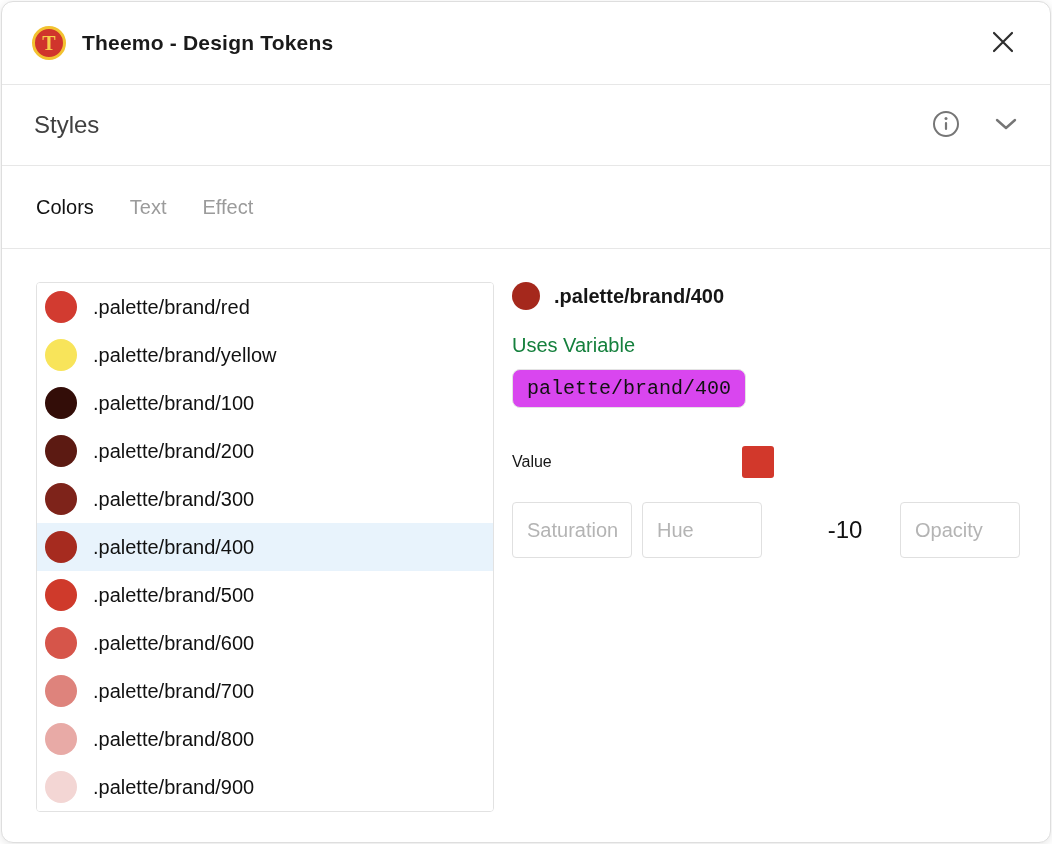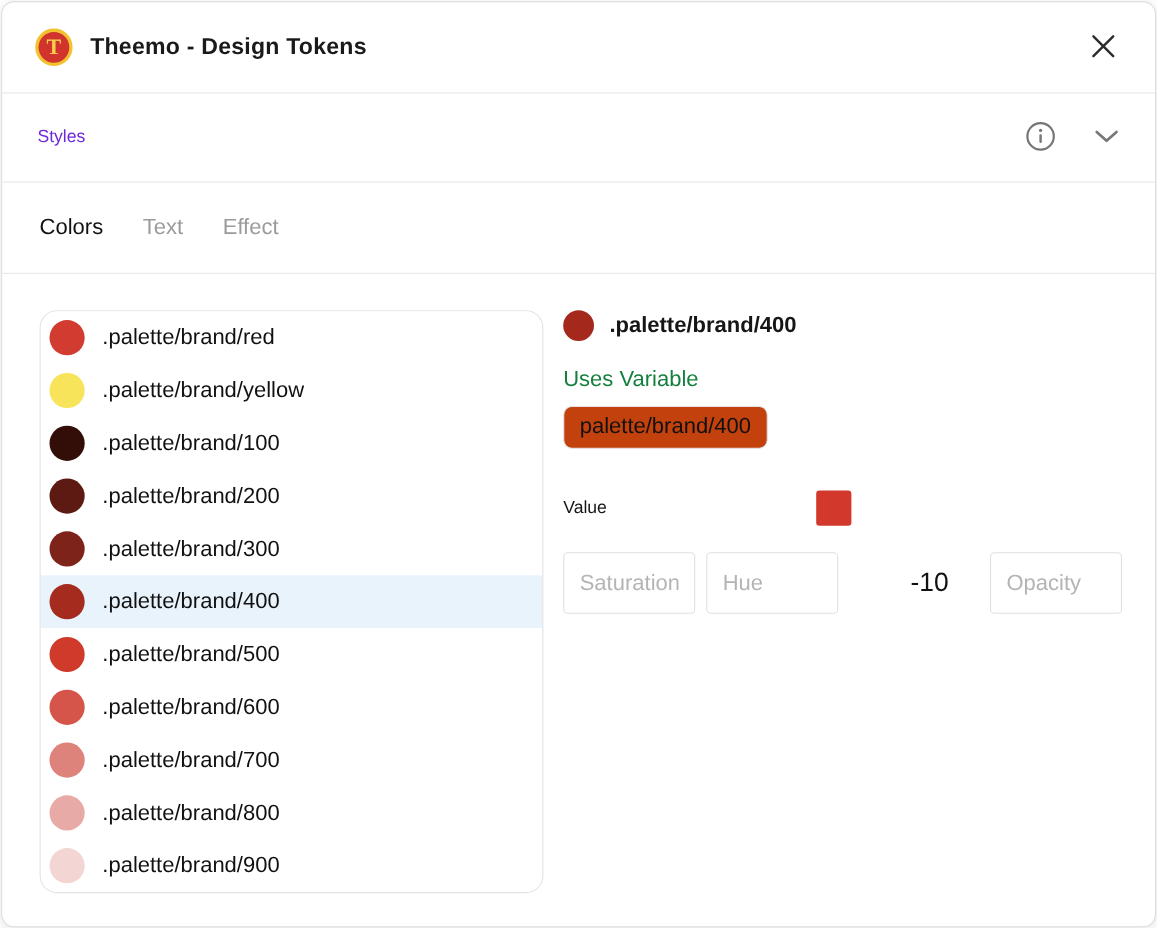--- a/index.html
+++ b/index.html
@@ -26,38 +26,38 @@
     font-size: 20px; color: #f6d04a; line-height: 1;
   }
   .title { margin-left: 16px; font-size: 21px; font-weight: 700; color: #1a1a1a; letter-spacing: .2px; }
   .close-btn { margin-left: auto; width: 34px; height: 34px; display: flex; align-items: center; justify-content: center; cursor: pointer; background: none; border: none; }
 
   
   .styles-row {
     height: 81px; border-bottom: 1px solid #e7e7e7;
     display: flex; align-items: center; padding: 0 32px;
   }
-  .styles-title { font-size: 16px; font-weight: 500; color: #6d28d9; }
+  .styles-title { font-size: 24px; font-weight: 500; color: #404040; }
   .styles-actions { margin-left: auto; display: flex; align-items: center; gap: 34px; }
   .icon-btn { background: none; border: none; display: flex; align-items: center; justify-content: center; cursor: pointer; padding: 0; }
 
   
   .tabs-row {
     height: 83px; border-bottom: 1px solid #e7e7e7;
     display: flex; align-items: center; gap: 36px; padding: 0 34px;
   }
   .tab { font-size: 20px; color: #9b9b9b; background: none; border: none; cursor: pointer; padding: 0; font-family: inherit; }
   .tab.active { color: #111; font-weight: 400; }
 
   
   .content { display: flex; padding: 33px 32px 0 34px; }
 
   .color-list {
     width: 458px; flex: 0 0 458px;
-    border: 1px solid #e2e2e2; border-radius: 16px; background: #fff;
+    border: 1px solid #e2e2e2; border-radius: 4px; background: #fff;
     overflow: hidden;
   }
   .list-item {
     height: 48px; display: flex; align-items: center; padding: 0 8px;
     cursor: pointer; background: #fff;
   }
   .list-item.selected { background: #e8f3fc; }
   .swatch-circle {
     width: 32px; height: 32px; border-radius: 50%; flex: 0 0 32px;
   }
@@ -66,22 +66,22 @@
   
   .detail { margin-left: 18px; flex: 1; }
   .detail-header { display: flex; align-items: center; }
   .detail-swatch { width: 28px; height: 28px; border-radius: 50%; flex: 0 0 28px; }
   .detail-name { margin-left: 14px; font-size: 20px; font-weight: 700; color: #161616; }
 
   .uses-variable-label { margin-top: 24px; font-size: 20px; color: #15803d; }
 
   .chip {
     display: inline-block; margin-top: 12px;
-    background: #c2410c; border: 1px solid #e3e3e3; border-radius: 8px;
-    padding: 7px 14px; font-size: 20px; color: #111;
+    background: #d946ef; border: 1px solid #e3e3e3; border-radius: 8px;
+    padding: 7px 14px; font-size: 20px; color: #111; font-family: Liberation Mono, monospace;
   }
 
   .value-row { margin-top: 38px; display: flex; align-items: center; }
   .value-label { font-size: 16px; font-weight: 500; color: #161616; width: 230px; }
   .value-swatch { width: 32px; height: 32px; border-radius: 3px; flex: 0 0 32px; }
   .value-chip { margin-top: 0; margin-left: 18px; min-width: 228px; }
 
   .transforms-row { margin-top: 24px; display: flex; align-items: center; }
   .tf-input {
     width: 120px; height: 56px; border: 1px solid #e0e0e0; border-radius: 4px;

